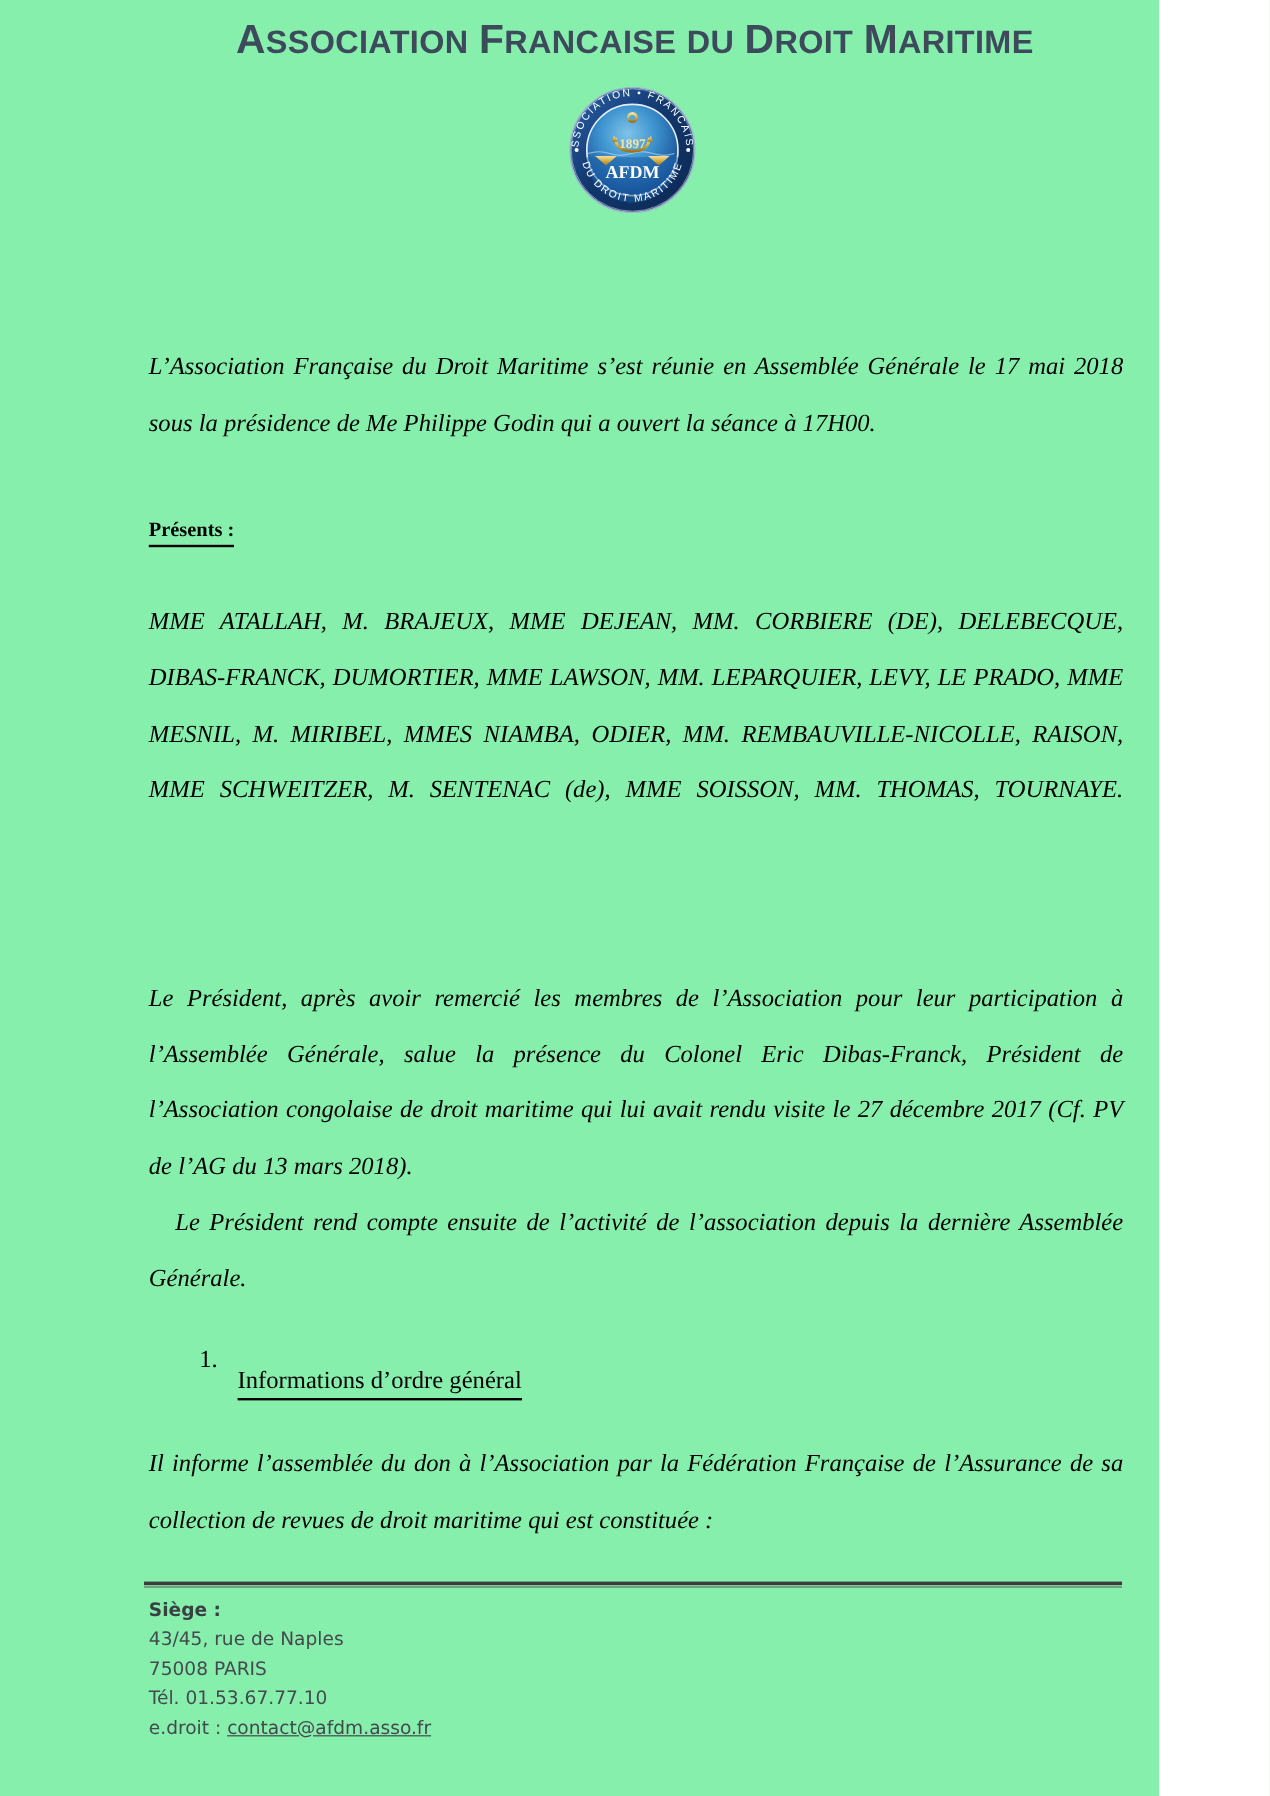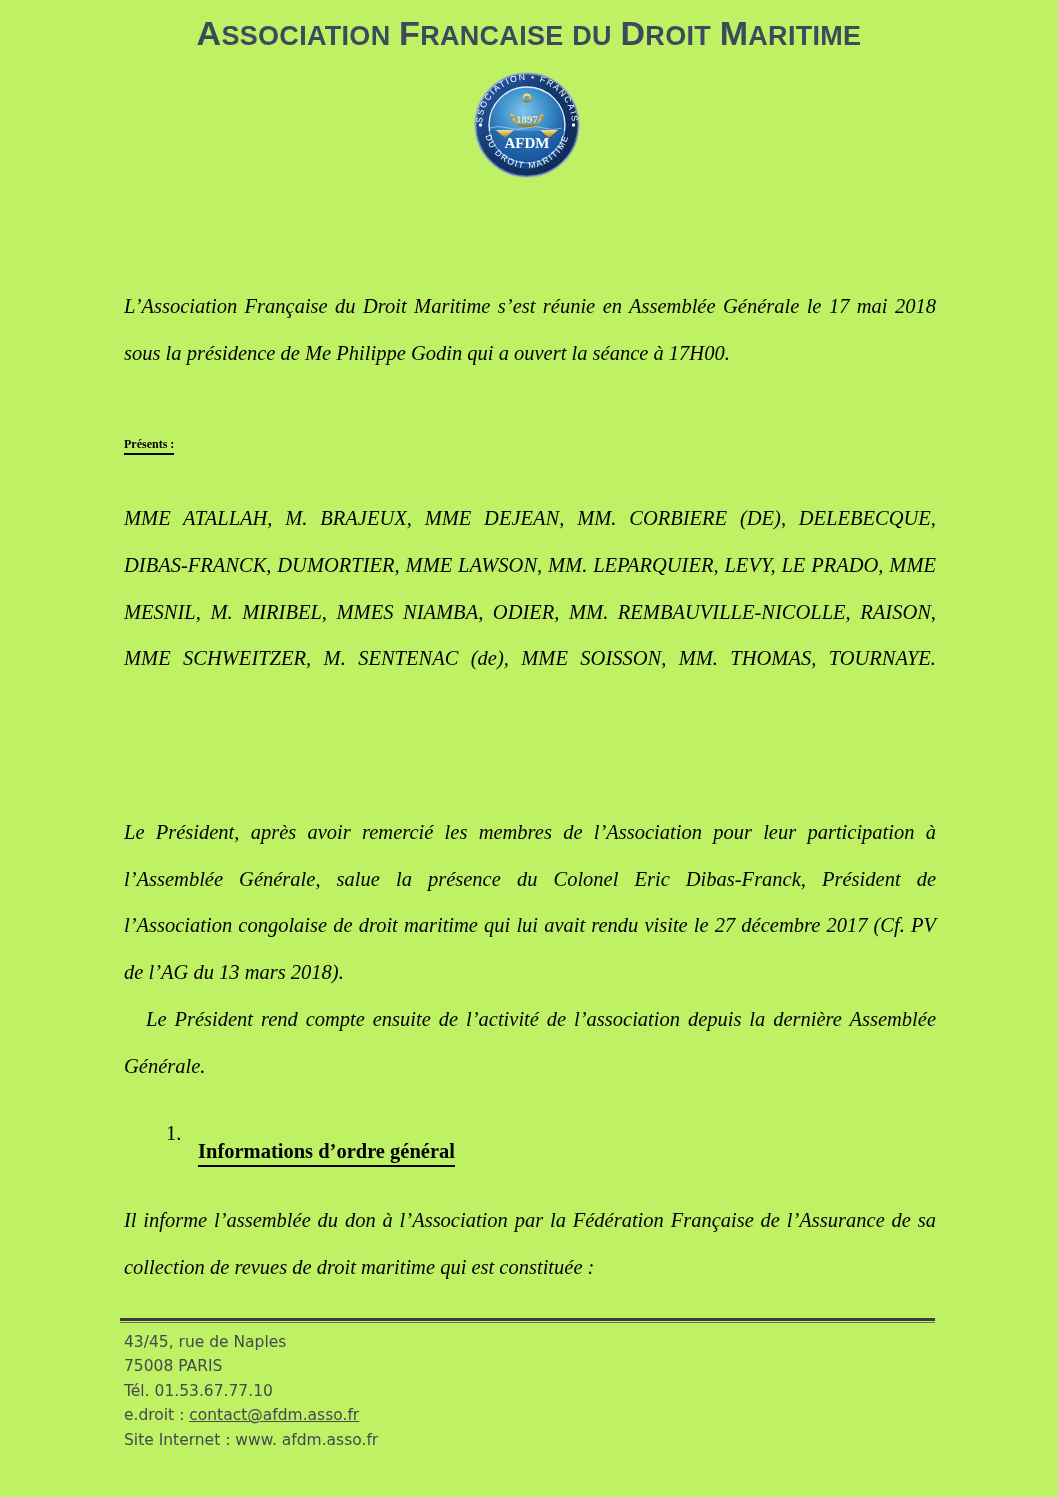--- a/index.html
+++ b/index.html
@@ -2,23 +2,23 @@
 <html><head>
 <meta charset="utf-8">
 <style>
   html, body {
     margin: 0;
     padding: 0;
     background: #ffffff;
   }
   .page {
     position: relative;
-    width: 1058px;
+    width: 966px;
     height: 1497px;
-    background: #bef264;
+    background: #86efac;
     overflow: hidden;
     font-family: "Liberation Serif", "DejaVu Serif", serif;
     color: #000000;
   }
 
   
   .org-title {
     position: absolute;
     top: 14px;
     left: 0;
@@ -72,21 +72,21 @@
     text-align: justify;
     text-justify: inter-word;
     font-style: italic;
   }
   .spacer-lg { height: 42px; }
   .spacer-md { height: 30px; }
   .spacer-sm { height: 20px; }
 
   .section-head {
     font-weight: bold;
-    font-size: 12px;
+    font-size: 17px;
     display: inline-block;
     border-bottom: 2px solid #000;
     padding-bottom: 1px;
     line-height: 1.25;
   }
 
   .names {
     text-align: justify;
     text-justify: inter-word;
   }
@@ -106,21 +106,21 @@
     padding-left: 74px;
     line-height: 1.4;
   }
   .num-item .num {
     position: absolute;
     left: 42px;
     top: 0;
     font-size: 20.5px;
   }
   .num-item .num-label {
-    font-weight: bold;
+    font-weight: normal;
     border-bottom: 2px solid #000;
     padding-bottom: 1px;
     display: inline-block;
     line-height: 1.2;
     margin-top: 20px;
   }
 
   
   .footer-rule {
     position: absolute;
@@ -259,20 +259,20 @@
     </div>
 
     <div class="spacer-md"></div>
 
     <p class="para">Il informe l’assemblée du don à l’Association par la Fédération Française de l’Assurance de sa collection de revues de droit maritime qui est constituée :</p>
 
   </div>
 
   <div class="footer-rule"></div>
   <div class="footer">
+    <div class="f-bold">Siège :</div>
     <div>43/45, rue de Naples</div>
     <div>75008 PARIS</div>
     <div>Tél. 01.53.67.77.10</div>
     <div><span>e.droit : </span><span class="f-link">contact@afdm.asso.fr</span></div>
-    <div>Site Internet : www. afdm.asso.fr</div>
   </div>
 
 </div>
 
 </body></html>

